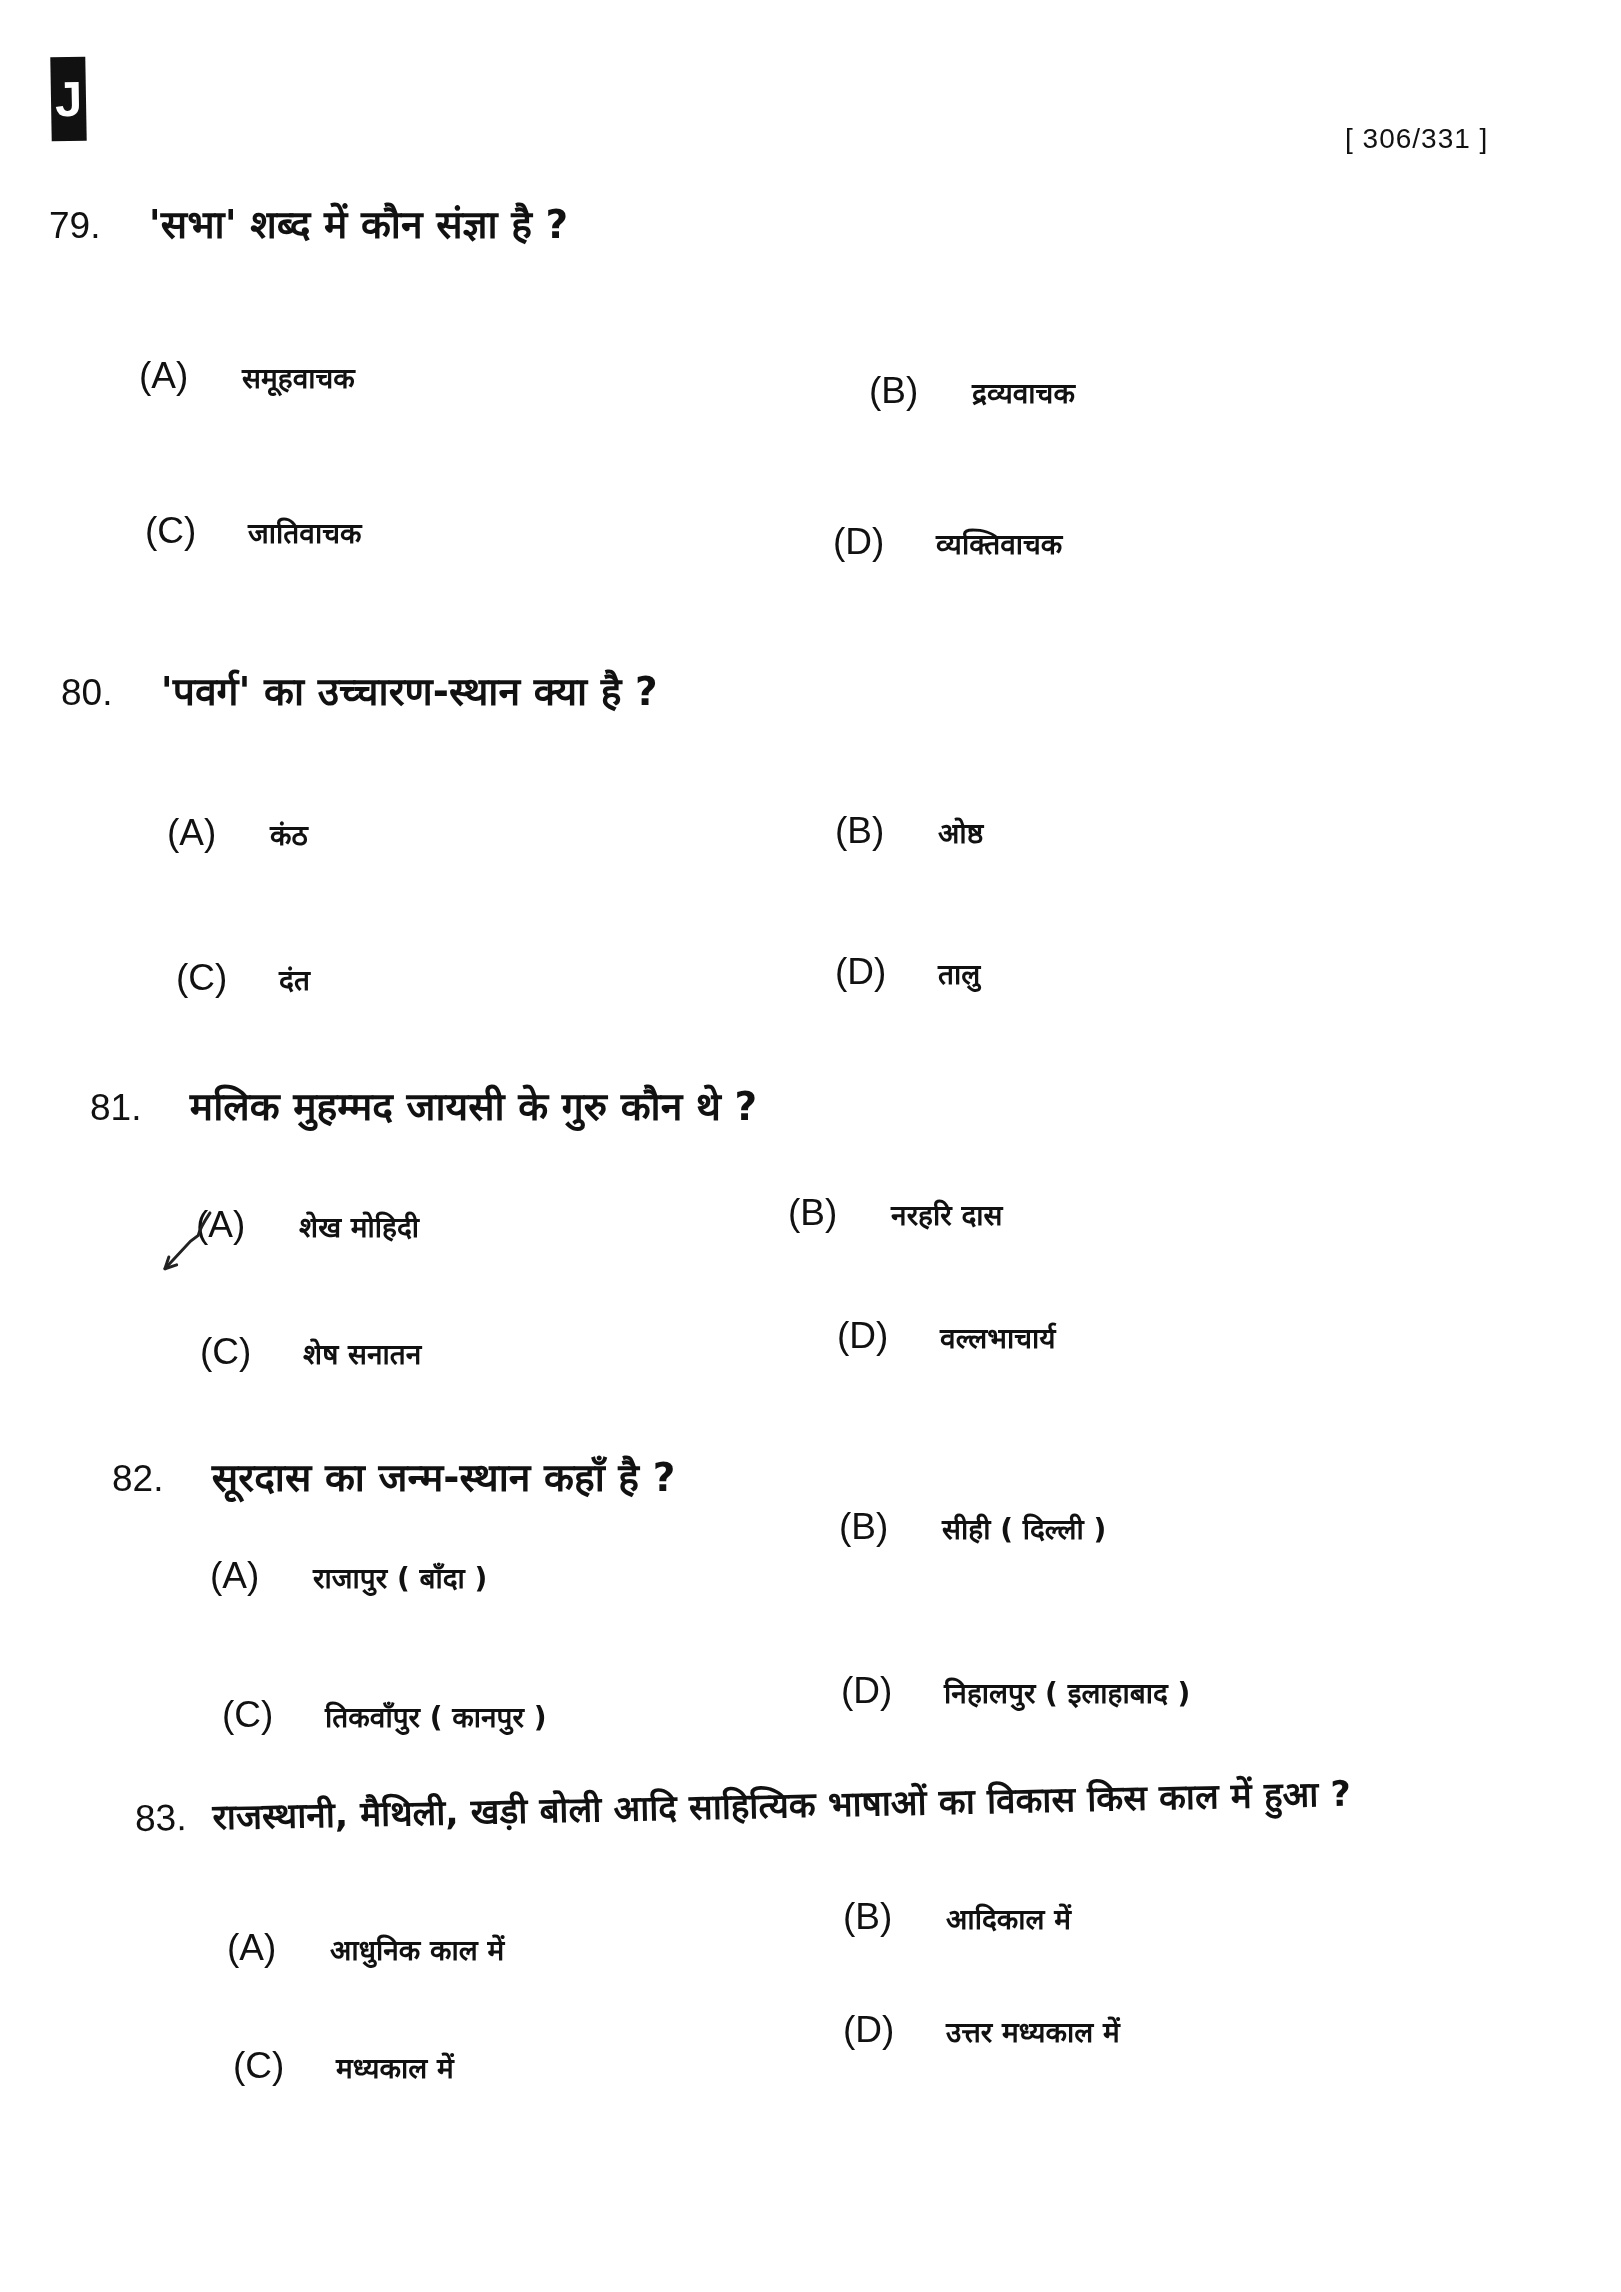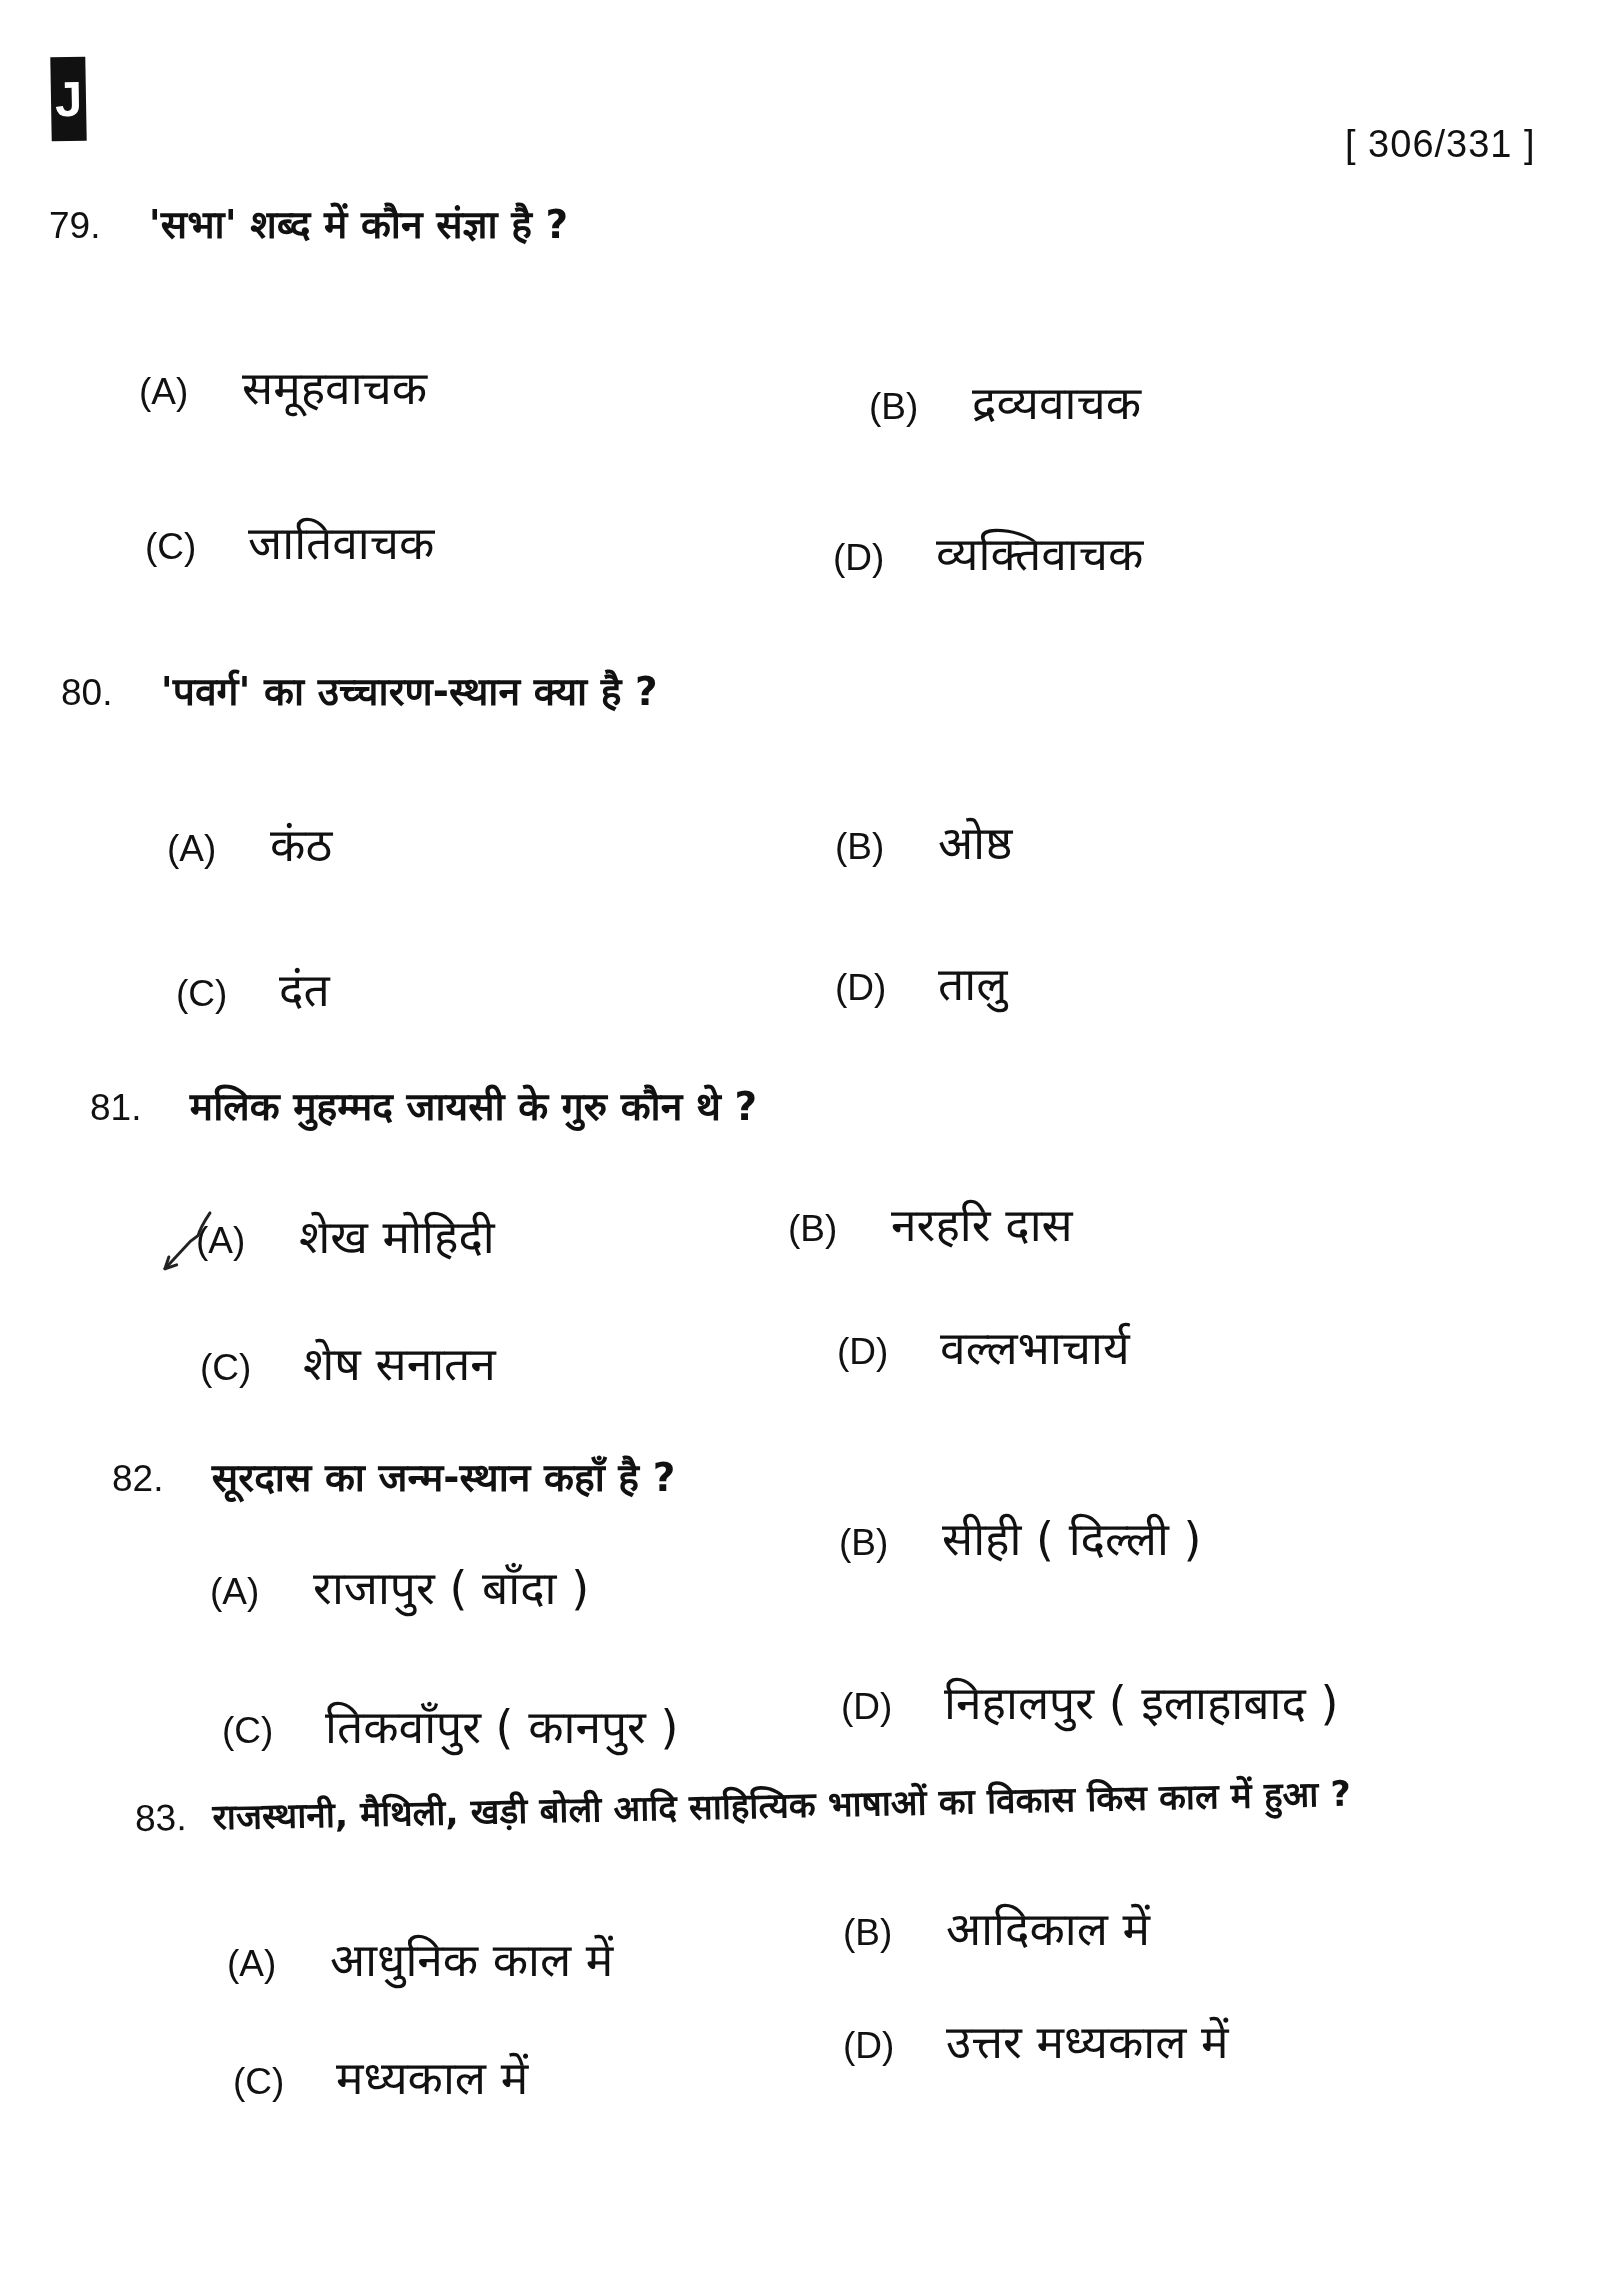--- a/index.html
+++ b/index.html
@@ -28,21 +28,21 @@
       font-size: 49px;
       line-height: 84px;
       text-align: center;
       transform: rotate(-1deg);
     }
     .page-code {
       position: absolute;
       left: 1345px;
       top: 123px;
       font-family: "Liberation Sans", sans-serif;
-      font-size: 38px;
+      font-size: 28px;
       letter-spacing: 1px;
     }
     .question {
       position: absolute;
       white-space: nowrap;
       font-size: 39px;
     }
     .q-num {
       font-family: "Liberation Sans", sans-serif;
       font-size: 37px;
@@ -57,22 +57,22 @@
       position: absolute;
       white-space: nowrap;
     }
     .opt-label {
       font-family: "Liberation Sans", sans-serif;
       font-size: 37px;
       display: inline-block;
       width: 98px;
     }
     .opt-text {
-      font-size: 46px;
-      font-weight: normal;
+      font-size: 28px;
+      font-weight: bold;
       display: inline-block;
     }
     .tick-mark {
       position: absolute;
       left: 161px;
       top: 1208px;
       width: 98px;
       height: 98px;
       pointer-events: none;
     }

